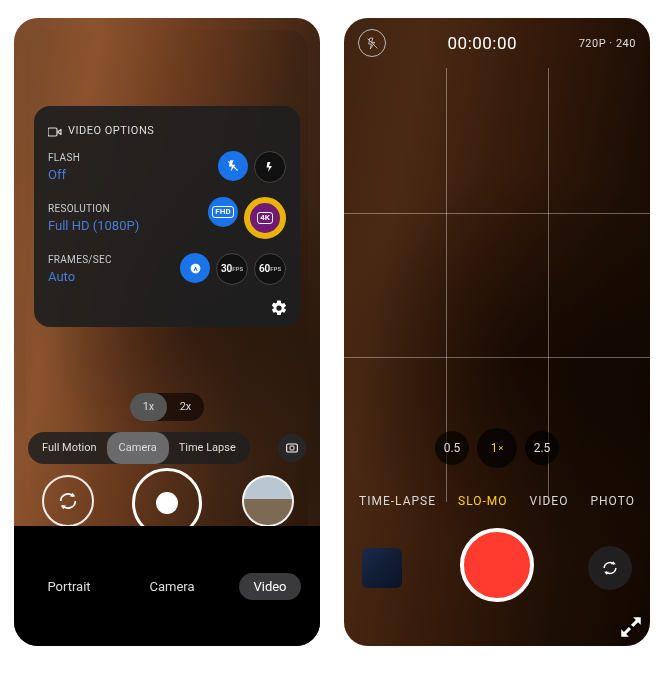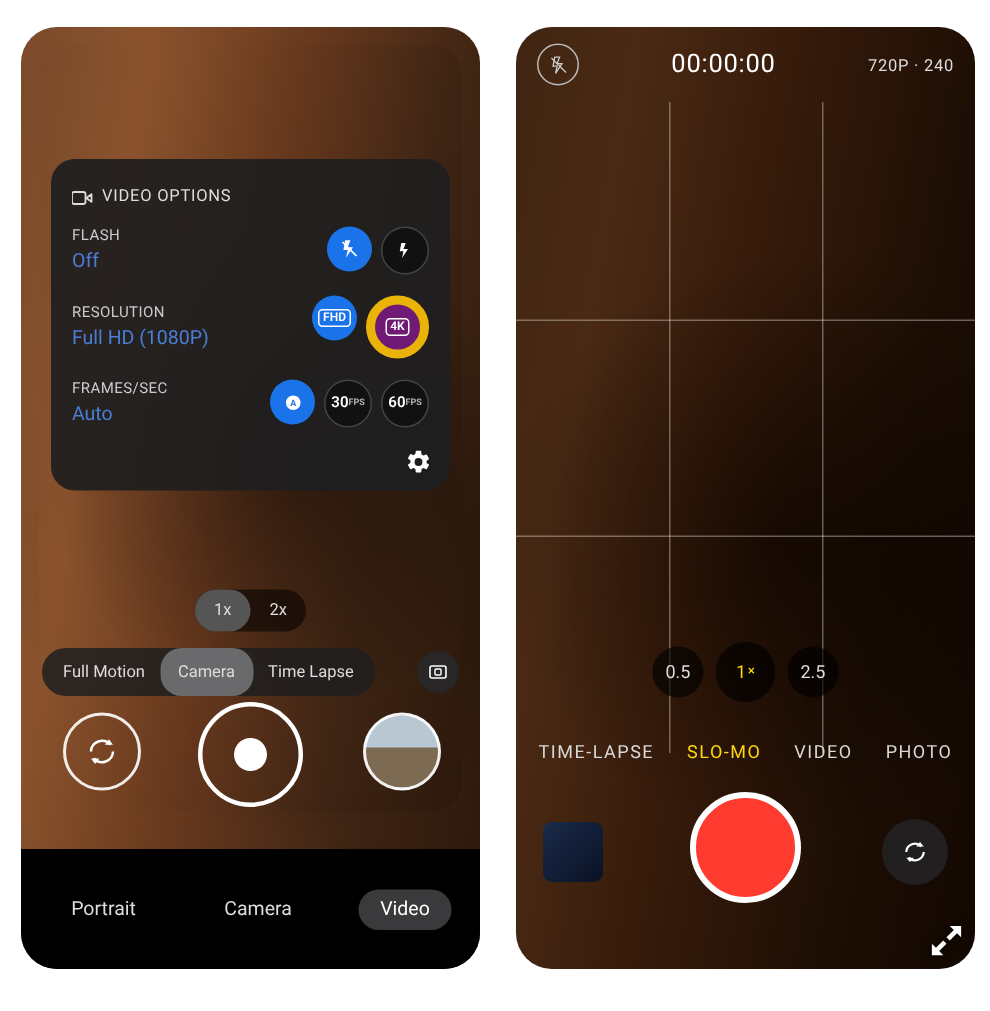--- a/index.html
+++ b/index.html
@@ -38,21 +38,21 @@
   .modepill .m.sel{background:#6a6a6c;border-radius:14px;padding:0 12px;}
   .buddy{position:absolute;right:14px;bottom:184px;width:28px;height:28px;border-radius:50%;background:rgba(40,40,42,.9);display:flex;align-items:center;justify-content:center;color:#fff;}
   
   .shutterRow{position:absolute;left:0;right:0;bottom:112px;height:66px;}
   .ring{position:absolute;border-radius:50%;}
   .flip{left:28px;top:7px;width:48px;height:48px;border:2px solid rgba(255,255,255,.9);display:flex;align-items:center;justify-content:center;color:#fff;}
   .shutter{left:50%;top:0;transform:translateX(-50%);width:64px;height:64px;border:3px solid #fff;display:flex;align-items:center;justify-content:center;}
   .shutter::after{content:"";width:22px;height:22px;background:#fff;border-radius:50%;}
   .thumb{position:absolute;right:26px;top:7px;width:48px;height:48px;border-radius:50%;border:2px solid rgba(255,255,255,.9);overflow:hidden;background:linear-gradient(180deg,#b9c7d3 45%,#7d6a52 45%);}
   
-  .tabs{position:absolute;left:0;right:0;bottom:0;height:80px;background:#000;color:#ddd;display:flex;align-items:center;justify-content:space-around;font-size:13px;padding:0 4px;}
+  .tabs{position:absolute;left:0;right:0;bottom:0;height:120px;background:#000;color:#ddd;display:flex;align-items:center;justify-content:space-around;font-size:13px;padding:0 4px;}
   .tabs .tab{padding:6px 14px;border-radius:16px;}
   .tabs .tab.sel{background:#3a3a3c;color:#fff;}
 
   
   .right .wood{filter:brightness(.55) contrast(1.05);}
   .right .topbar{position:absolute;left:0;right:0;top:0;height:50px;display:flex;align-items:center;justify-content:space-between;padding:0 14px;color:#fff;font-size:13px;}
   .right .topbar .timer{font-variant-numeric:tabular-nums;font-size:17px;letter-spacing:.5px;}
   .right .topbar .res{font-size:11px;color:#ddd;letter-spacing:.5px;}
   .right .flashoff{width:26px;height:26px;border:1.5px solid #bbb;border-radius:50%;display:flex;align-items:center;justify-content:center;color:#ddd;}
   .grid3{position:absolute;top:50px;bottom:144px;left:0;right:0;}

